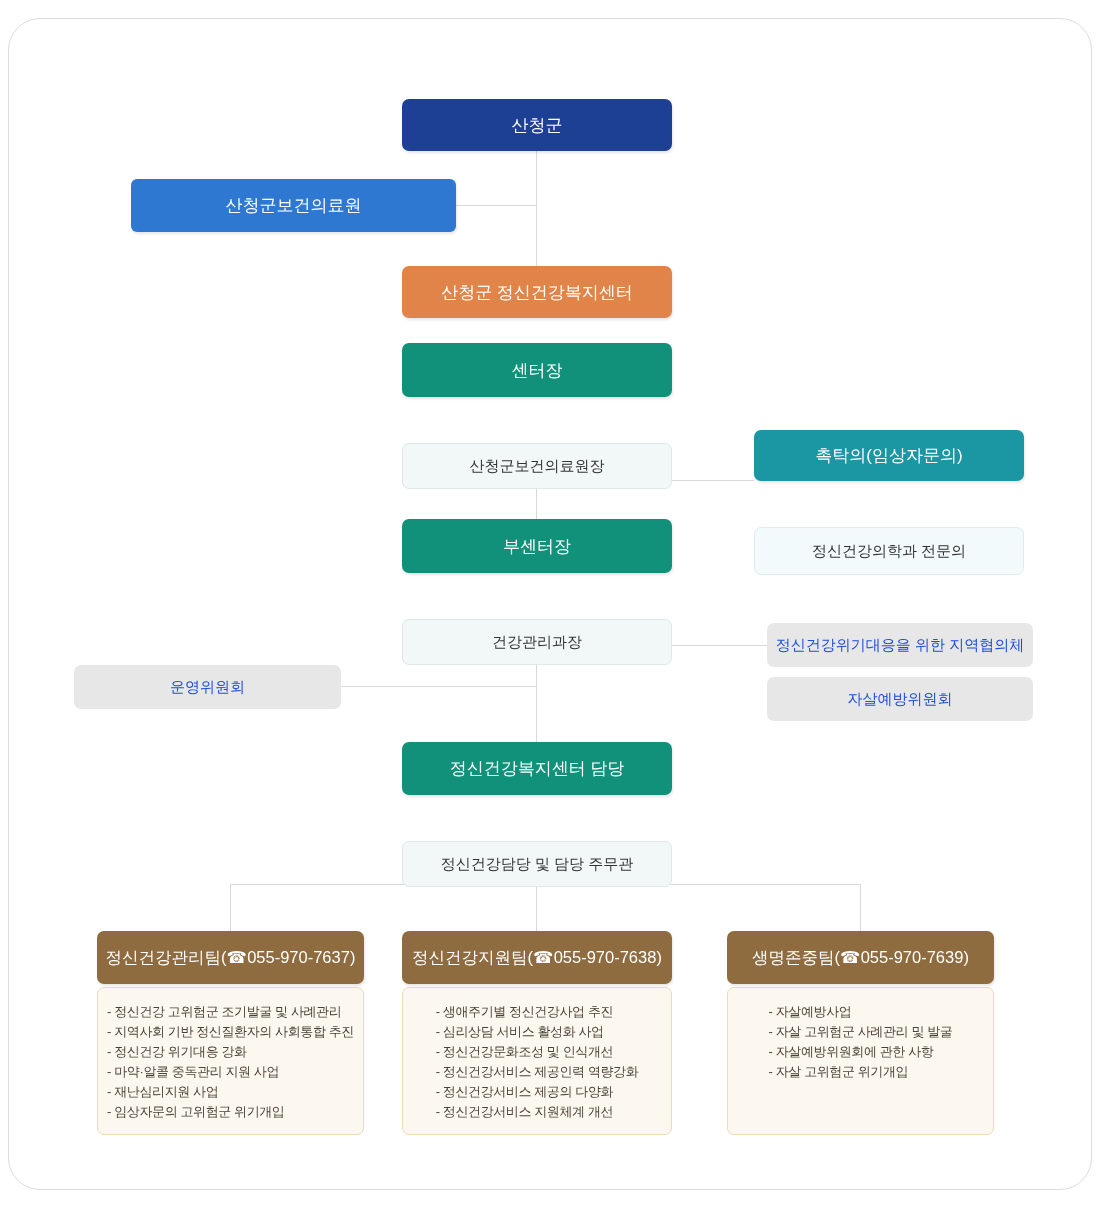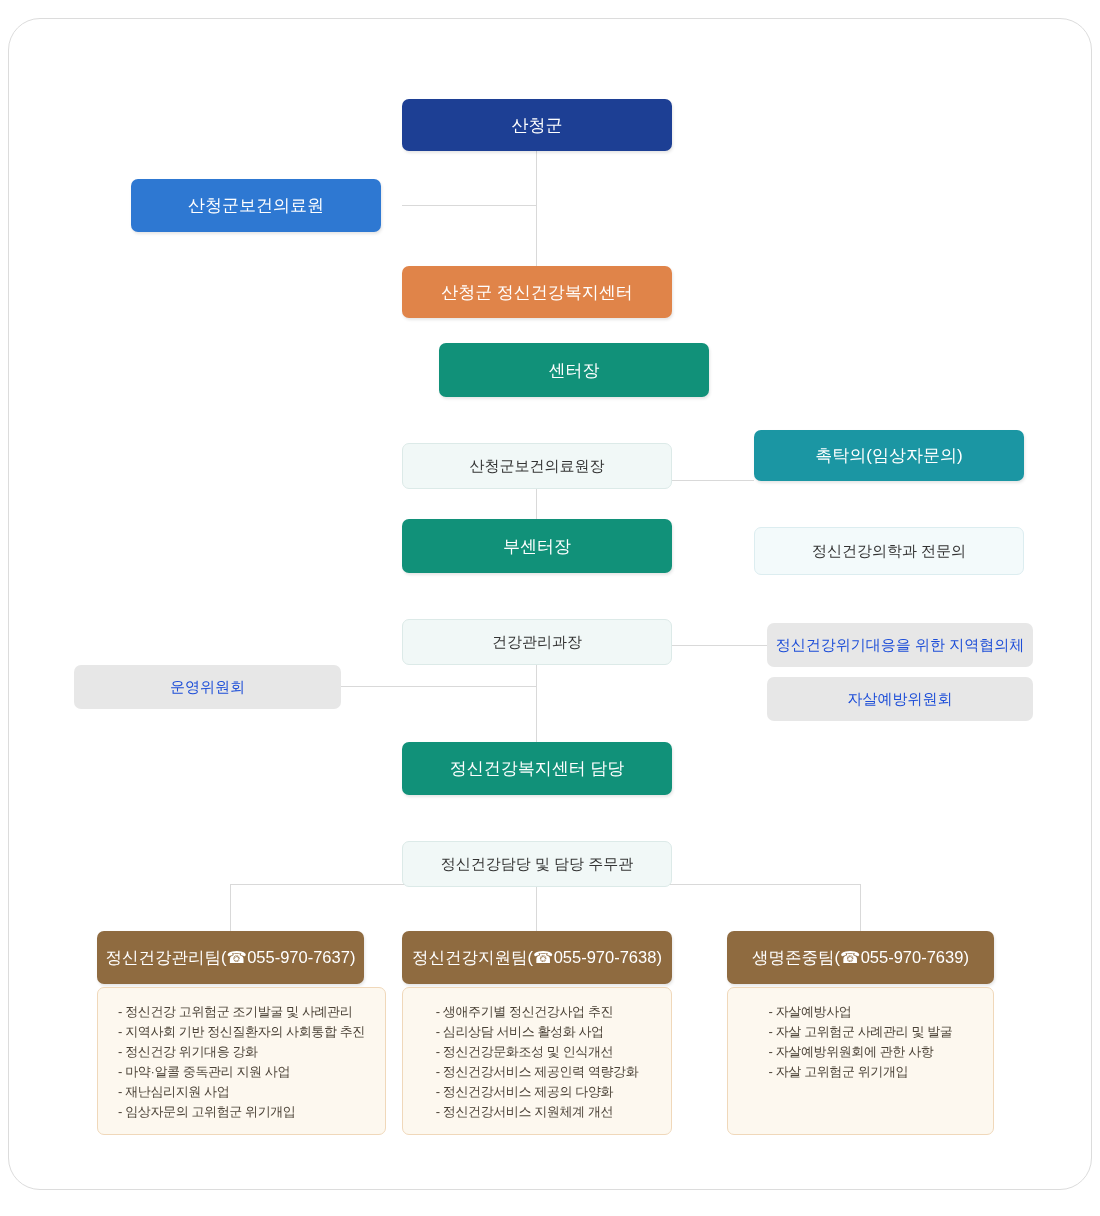--- a/index.html
+++ b/index.html
@@ -59,42 +59,42 @@
     <div class="line" style="left:528px;top:626px;width:230px;height:1px;"></div>
     <div class="line" style="left:332px;top:667px;width:196px;height:1px;"></div>
     <div class="line" style="left:527px;top:822px;width:1px;height:44px;"></div>
     <div class="line" style="left:221px;top:865px;width:631px;height:1px;"></div>
     <div class="line" style="left:221px;top:865px;width:1px;height:47px;"></div>
     <div class="line" style="left:527px;top:865px;width:1px;height:47px;"></div>
     <div class="line" style="left:851px;top:865px;width:1px;height:47px;"></div>
 
     <div class="box navy" style="left:393px;top:80px;width:270px;height:52px;">산청군</div>
 
-    <div class="box blue" style="left:122px;top:160px;width:250px;height:53px;">산청군보건의료원</div>
+    <div class="box blue" style="left:122px;top:160px;width:325px;height:53px;border-radius:6px;">산청군보건의료원</div>
 
     <div class="box orange" style="left:393px;top:247px;width:270px;height:52px;">산청군 정신건강복지센터</div>
 
-    <div class="box green" style="left:393px;top:324px;width:270px;height:54px;margin-left:37px;">센터장</div>
+    <div class="box green" style="left:393px;top:324px;width:270px;height:54px;">센터장</div>
     <div class="sub" style="left:393px;top:378px;width:270px;height:46px;">산청군보건의료원장</div>
 
     <div class="box teal" style="left:745px;top:411px;width:270px;height:51px;">촉탁의(임상자문의)</div>
     <div class="sub cyan" style="left:745px;top:462px;width:270px;height:48px;">정신건강의학과 전문의</div>
 
     <div class="box green" style="left:393px;top:500px;width:270px;height:54px;">부센터장</div>
     <div class="sub" style="left:393px;top:554px;width:270px;height:46px;">건강관리과장</div>
 
     <div class="graybox" style="left:758px;top:604px;width:266px;height:44px;">정신건강위기대응을 위한 지역협의체</div>
     <div class="graybox" style="left:758px;top:658px;width:266px;height:44px;">자살예방위원회</div>
     <div class="graybox" style="left:65px;top:646px;width:267px;height:44px;">운영위원회</div>
 
     <div class="box green" style="left:393px;top:723px;width:270px;height:53px;">정신건강복지센터 담당</div>
     <div class="sub" style="left:393px;top:776px;width:270px;height:46px;">정신건강담당 및 담당 주무관</div>
 
     <div class="box brown" style="left:88px;top:912px;width:267px;height:53px;font-size:16.5px;">정신건강관리팀(☎055-970-7637)</div>
-    <div class="team-list" style="left:88px;top:968px;width:289px;height:148px;">
+    <div class="team-list" style="left:88px;top:968px;width:267px;height:148px;">
       <div class="team-items">
         <div class="team-item">정신건강 고위험군 조기발굴 및 사례관리</div>
         <div class="team-item">지역사회 기반 정신질환자의 사회통합 추진</div>
         <div class="team-item">정신건강 위기대응 강화</div>
         <div class="team-item">마약·알콜 중독관리 지원 사업</div>
         <div class="team-item">재난심리지원 사업</div>
         <div class="team-item">임상자문의 고위험군 위기개입</div>
       </div>
     </div>
 

